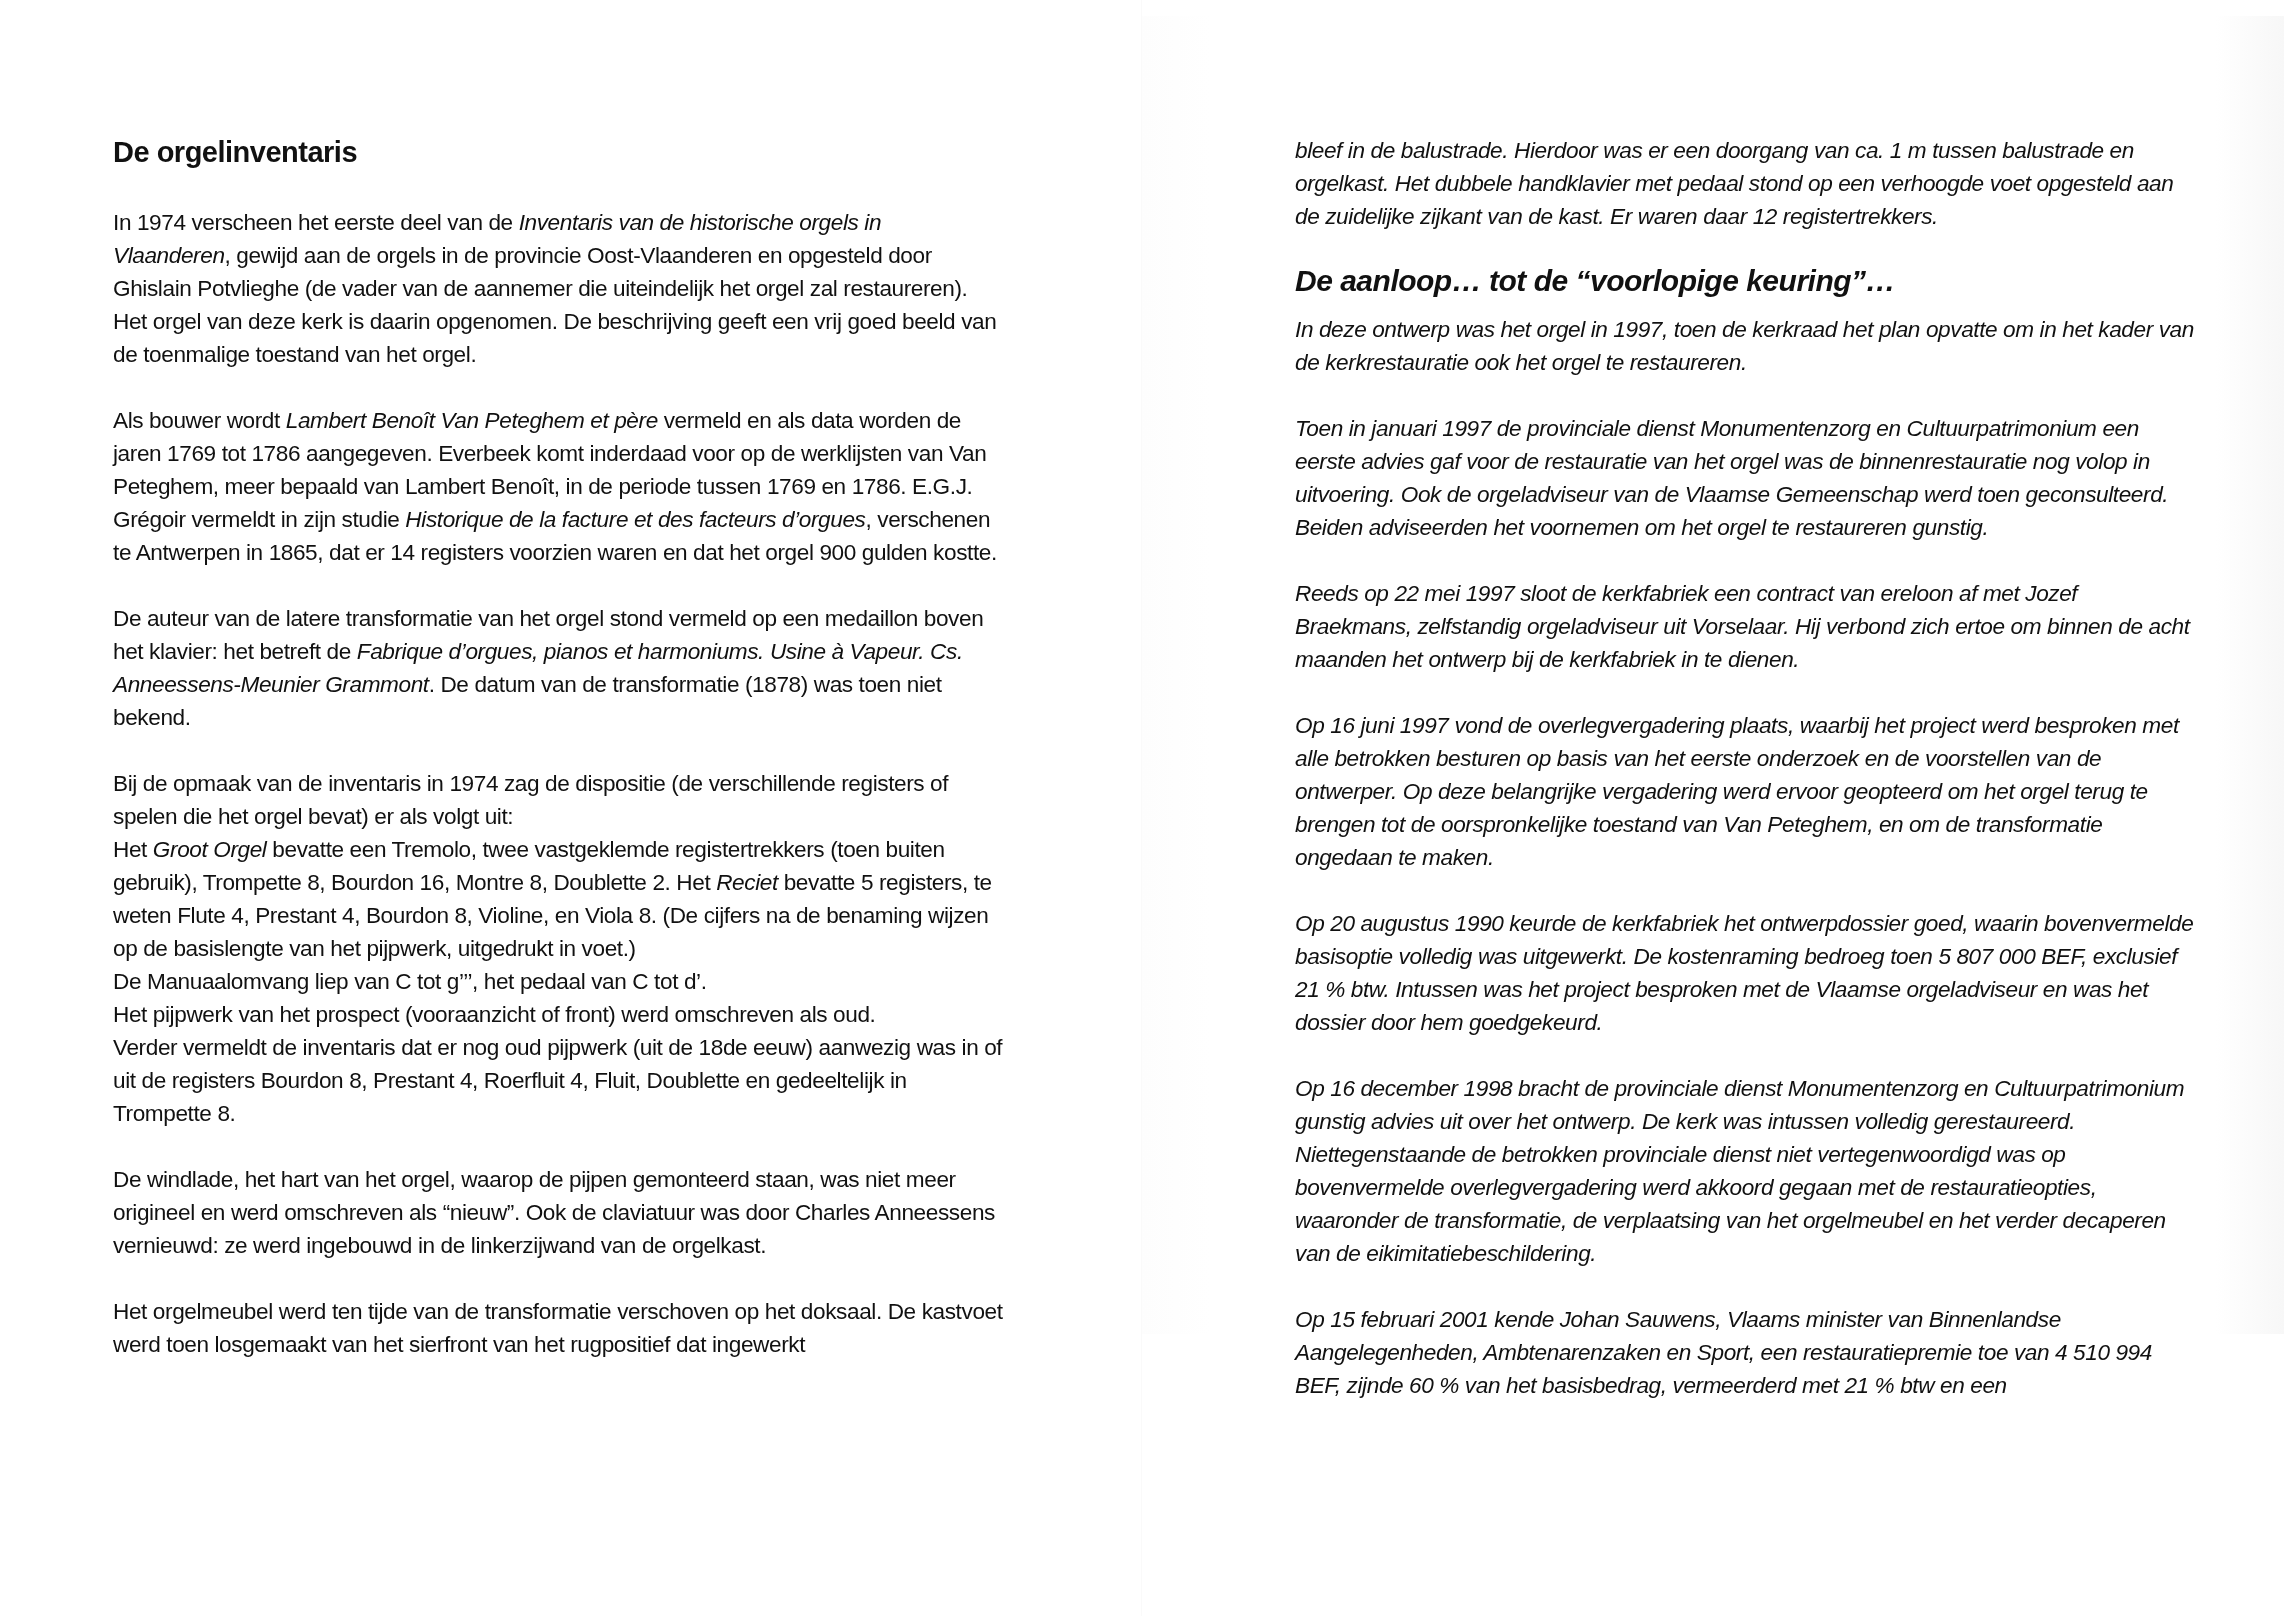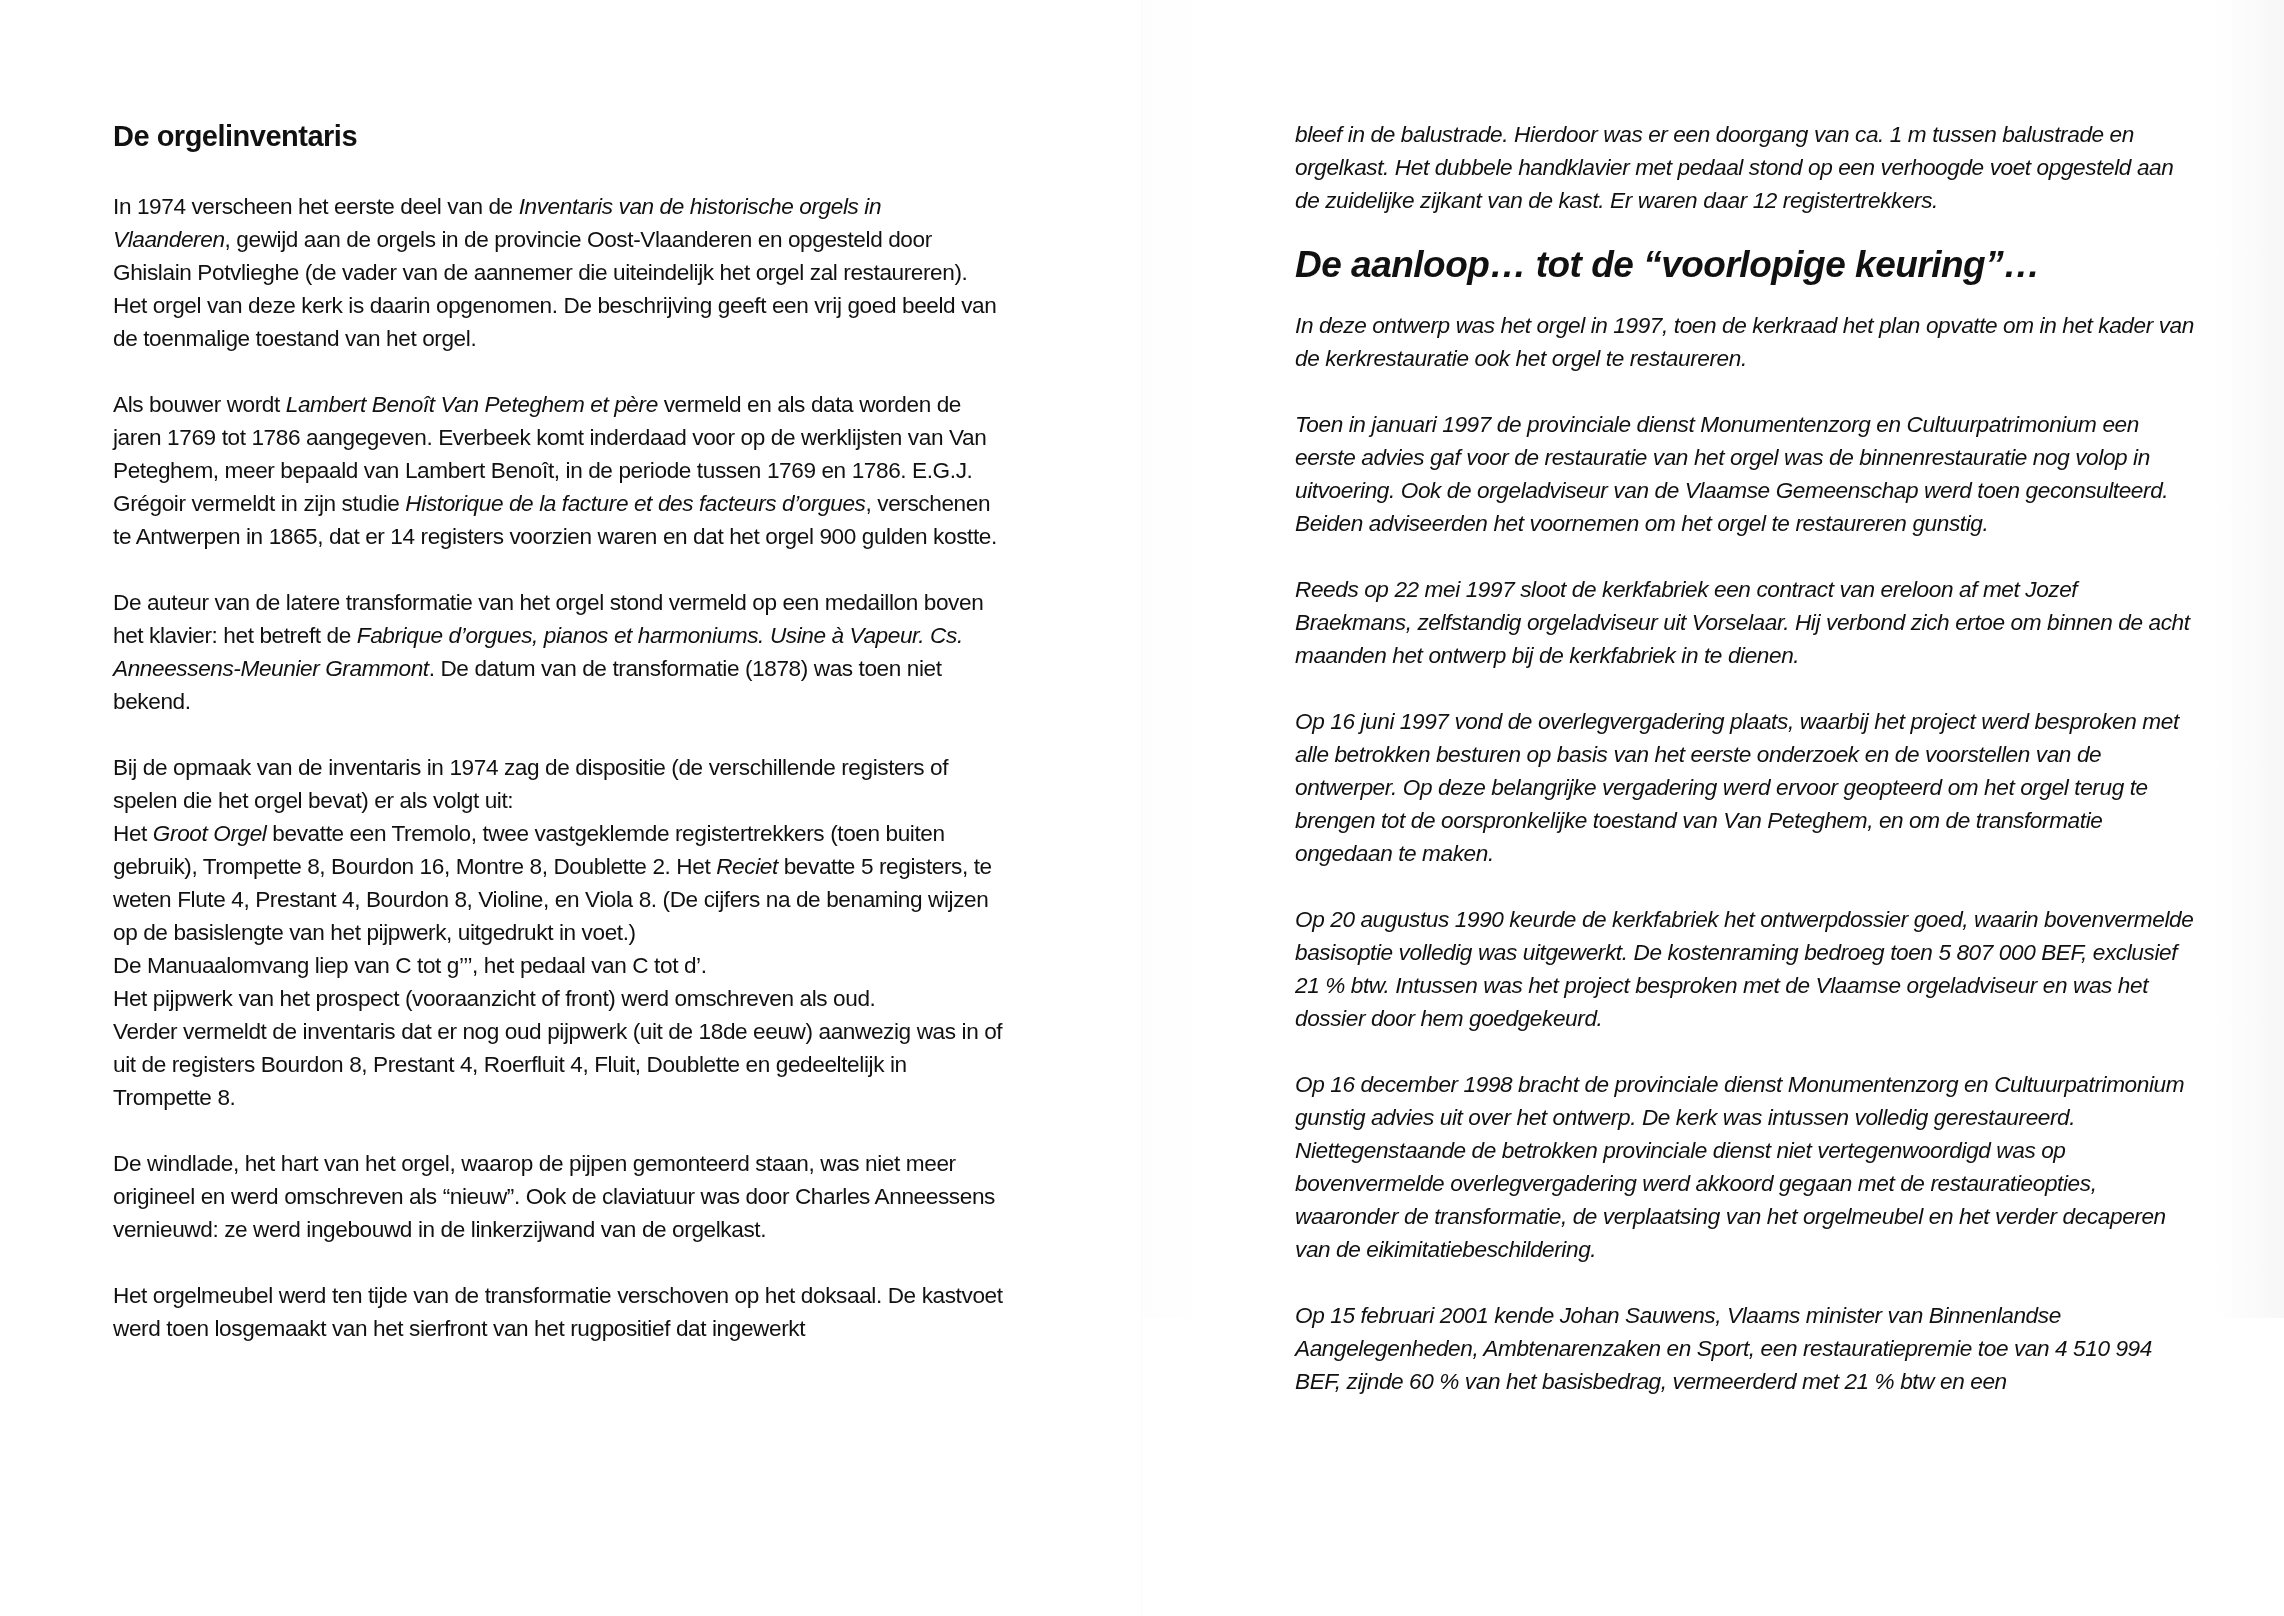--- a/index.html
+++ b/index.html
@@ -6,21 +6,21 @@
     body {
       width: 2284px; height: 1617px;
       background: #ffffff;
       position: relative;
       overflow: hidden;
       font-family: "Liberation Sans", "DejaVu Sans", sans-serif;
       color: #111111;
     }
     .page {
       position: absolute;
-      top: 0;
+      top: 16px;
       height: 1318px;
     }
     .page-left { left: 0; width: 1142px; }
     .page-right { left: 1142px; width: 1142px; background: linear-gradient(to right, #fdfdfd, #ffffff 6%, #ffffff 94%, #f7f7f7); font-style: italic; }
     .gutter {
       position: absolute; left: 1141px; top: 0; width: 1.3px; height: 1617px;
       background: #fafafa;
     }
     .column {
       position: absolute;
@@ -29,21 +29,21 @@
       letter-spacing: -0.4px;
     }
     .page-left .column { left: 113px; top: 116px; width: 890px; }
     .page-right .column { left: 153px; top: 118px; width: 903px; }
     h1, h2 {
       margin: 0;
       font-weight: bold;
       letter-spacing: -0.5px;
     }
     h1 { font-size: 29px; line-height: 39px; margin-top: 1.3px; margin-bottom: 34px; }
-    h2 { font-size: 37px; line-height: 40px; margin-top: 28px; margin-bottom: 24px; }
+    h2 { font-size: 30px; line-height: 40px; margin-top: 28px; margin-bottom: 12px; }
     p { margin: 0 0 33px 0; }
     p.tight { margin-bottom: 0; }
     .em { font-style: italic; }
     .speck {
       position: absolute; width: 2.6px; height: 3.2px; border-radius: 1.3px; background: #9a9a9a;
     }
   </style>
 </head>
 <body>
 

